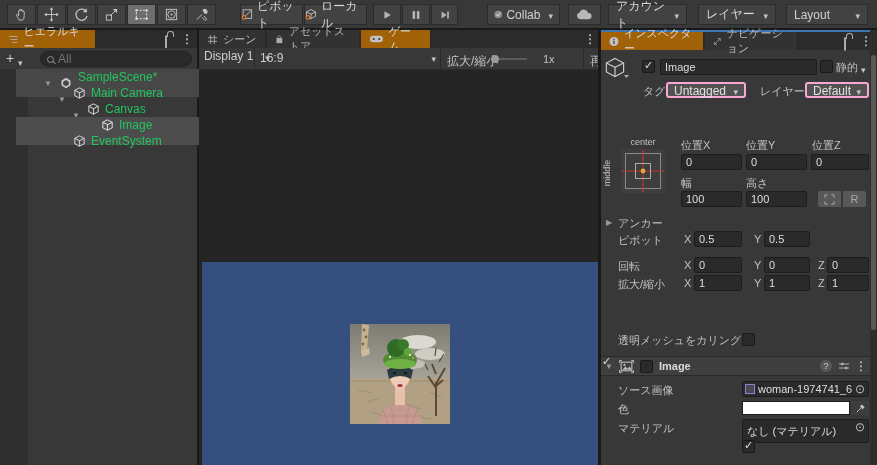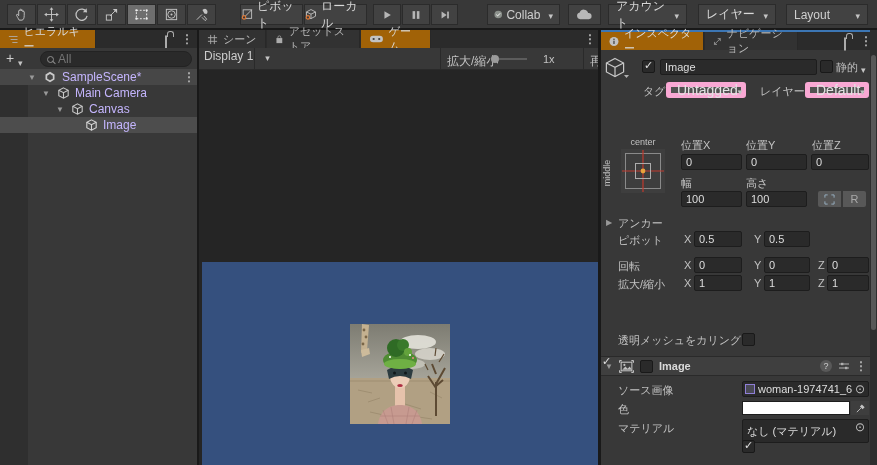--- a/index.html
+++ b/index.html
@@ -20,34 +20,34 @@
   .kebab{width:10px;height:14px;display:flex;align-items:center;justify-content:center}
   .kebab::before{content:"⋮";color:#b4b4b4;font-size:12px;font-weight:bold}
   .lock{position:relative;width:9px;height:7px;border:1px solid #ababab;border-radius:1px}
   .lock::before{content:"";position:absolute;top:-5px;left:1px;width:5px;height:5px;border:1px solid #ababab;border-bottom:none;border-radius:3px 3px 0 0}
   .arr::after{content:"▾";color:#c4c4c4;font-size:9px;line-height:1}
   .fold{font-size:8px;color:#999;font-style:normal}
   .fold::before{content:"▼"}
   .fold.closed::before{content:"▶"}
   
   .fld{position:absolute;height:16px;background:#2a2a2a;border:1px solid #1d1d1d;border-radius:2px;color:#dedede;font-size:11px;padding:0 4px;font-family:inherit;outline:none}
-  .ddl{position:absolute;height:16px;background:#515151;border:5px solid #f9a8d4;border-radius:3px;color:#e2e2e2;font-size:14px;display:flex;align-items:center;justify-content:space-between;padding:0 6px}
+  .ddl{position:absolute;height:16px;background:#515151;border:2px solid #f9a8d4;border-radius:3px;color:#e2e2e2;font-size:12px;display:flex;align-items:flex-start;justify-content:space-between;padding:0 6px}
   .cb{position:absolute;width:13px;height:13px;background:#2a2a2a;border:1px solid #191919;border-radius:2px}
   .cb.on::after{content:"✓";position:absolute;left:1px;top:-2px;color:#e0e0e0;font-size:11px}
   .lbl{position:absolute;color:#c2c2c2;font-size:11px;white-space:nowrap}
   .axis{position:absolute;color:#c2c2c2;font-size:11px}
   .hdr{position:absolute;left:601px;width:268px;height:20px;background:#3f3f3f;border-top:1px solid #2a2a2a;border-bottom:1px solid #2a2a2a;display:flex;align-items:center;gap:6px;padding:0 4px}
   .hdr .title{font-weight:bold;color:#dadada}
   .hdr .spacer{flex:1}
   .qm{width:12px;height:12px;border-radius:50%;background:#595959;color:#cdcdcd;font-size:9px;display:flex;align-items:center;justify-content:center}
   .qm::before{content:"?"}
   .picker{position:absolute;width:14px;height:14px;display:flex;align-items:center;justify-content:center;color:#bdbdbd;font-size:12px}
   .picker::before{content:"⊙"}
   
-  .hrow{position:absolute;left:0;width:197px;height:16px;display:flex;align-items:center;font-size:12px;color:#c4b5fd}
+  .hrow{position:absolute;left:16px;width:197px;height:28px;display:flex;align-items:center;font-size:12px;color:#22c55e}
   .mag{position:relative;width:7px;height:7px;border:1px solid #8e8e8e;border-radius:50%}
   .mag::after{content:"";position:absolute;width:4px;height:1px;background:#8e8e8e;transform:rotate(45deg);right:-3px;bottom:-1px}
   .vlabel{position:absolute;font-size:9px;color:#bdbdbd;text-align:center;transform:rotate(-90deg)}
   .slid-knob{position:absolute;width:8px;height:8px;border-radius:50%;background:#9a9a9a}
   .slid-track{position:absolute;height:2px;background:#5c5c5c}
   .swatch{position:absolute;background:#fff;border:1px solid #1d1d1d}
   .sep{position:absolute;width:1px;background:#2a2a2a}
   .scrollbar{position:absolute;background:#2e2e2e}
   .thumb{position:absolute;background:#585858;border-radius:3px}
 </style>
@@ -212,20 +212,27 @@
       </svg>
     <span class="p" style="left:75px;top:1px">Main Camera</span>
   </div>
   <div class="hrow" style="top:87px;background:#4d4d4d">
     <svg class="p" style="left:86px;top:2px" width="11" height="12" viewBox="0 0 10 11">
         <path d="M5 .8 9.3 3v5L5 10.2.7 8V3Z" fill="none" stroke="#d6d6d6"></path>
         <path d="M.7 3 5 5.2 9.3 3M5 5.2v5" fill="none" stroke="#d6d6d6"></path>
       </svg>
     <span class="p" style="left:103px;top:1px">Image</span>
   </div>
+  <div class="hrow" style="top:103px">
+    <svg class="p" style="left:58px;top:2px" width="11" height="12" viewBox="0 0 10 11">
+        <path d="M5 .8 9.3 3v5L5 10.2.7 8V3Z" fill="none" stroke="#c8c8c8"></path>
+        <path d="M.7 3 5 5.2 9.3 3M5 5.2v5" fill="none" stroke="#c8c8c8"></path>
+      </svg>
+    <span class="p" style="left:75px;top:1px">EventSystem</span>
+  </div>
 </div>
 
 <div class="panel" style="left:199px;top:30px;width:399px;height:435px">
   <div class="tabstrip">
     <div class="tab" style="left:0;width:67px">
       <svg width="11" height="11" viewBox="0 0 12 12">
           <path d="M4 1v10M8 1v10M1 4h10M1 8h10" stroke="#ababab" fill="none"></path>
         </svg>
       <span>シーン</span>
     </div>
@@ -246,20 +253,24 @@
     </div>
     <span class="p kebab" style="left:386px;top:2px"></span>
   </div>
 
   <div class="p" style="left:0;top:18px;width:399px;height:22px;background:#383838;border-bottom:1px solid #2a2a2a">
     <div class="p" style="left:5px;top:1px;display:flex;align-items:flex-end;gap:12px">
       <span style="font-size:12px;color:#cdcdcd">Display 1</span>
       <span class="arr"></span>
     </div>
     <div class="sep" style="left:55px;top:0;height:22px"></div>
+    <div class="p" style="left:61px;top:3px;width:176px;display:flex;align-items:center;justify-content:space-between">
+      <span style="font-size:12px;color:#cdcdcd">16:9</span>
+      <span class="arr"></span>
+    </div>
     <div class="sep" style="left:241px;top:0;height:22px"></div>
     <span class="lbl" style="left:248px;top:5px;font-size:12px">拡大/縮小</span>
     <span class="slid-knob" style="left:292px;top:7px"></span>
     <span class="slid-track" style="left:300px;top:10px;width:28px"></span>
     <span class="lbl" style="left:344px;top:5px">1x</span>
     <div class="sep" style="left:384px;top:0;height:22px"></div>
     <span class="lbl" style="left:391px;top:5px;width:8px;overflow:hidden;font-size:12px">再</span>
   </div>
 
   <div class="p" style="left:0;top:40px;width:399px;height:395px;background:#252525">

